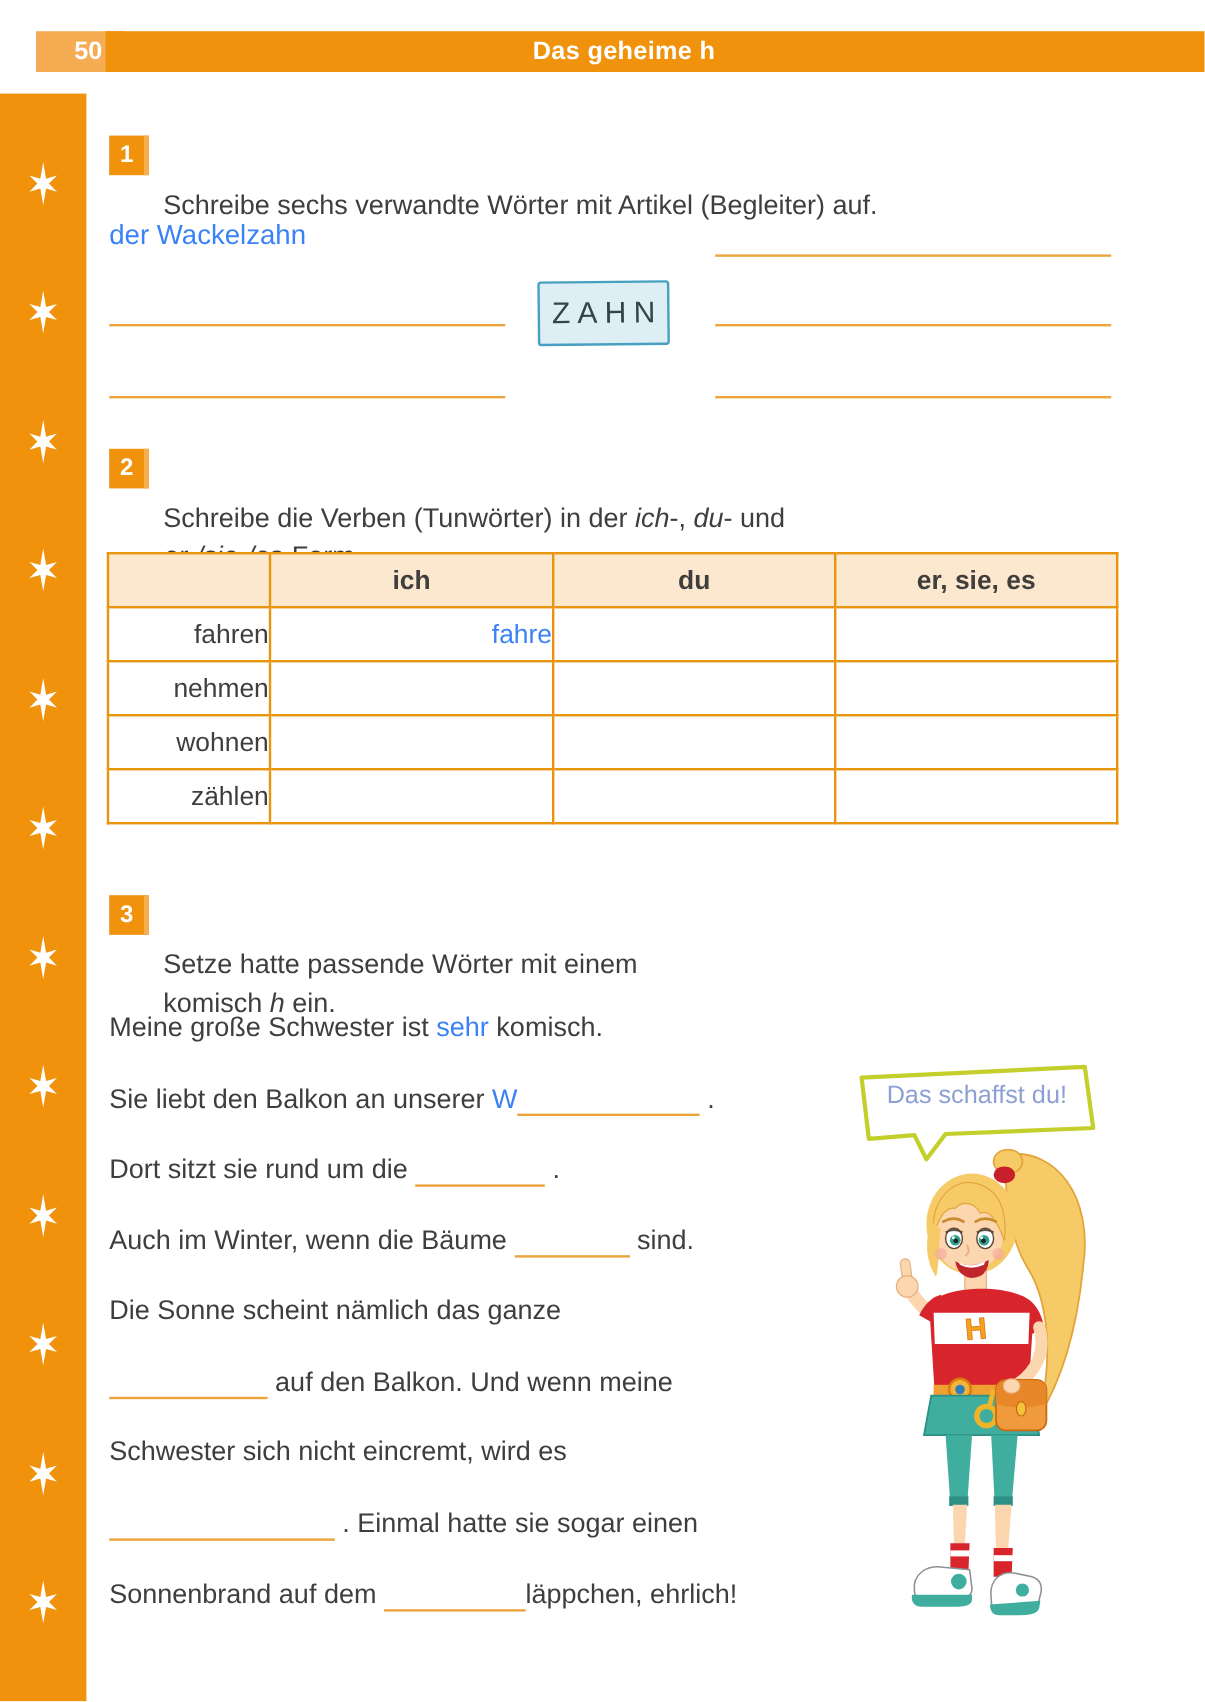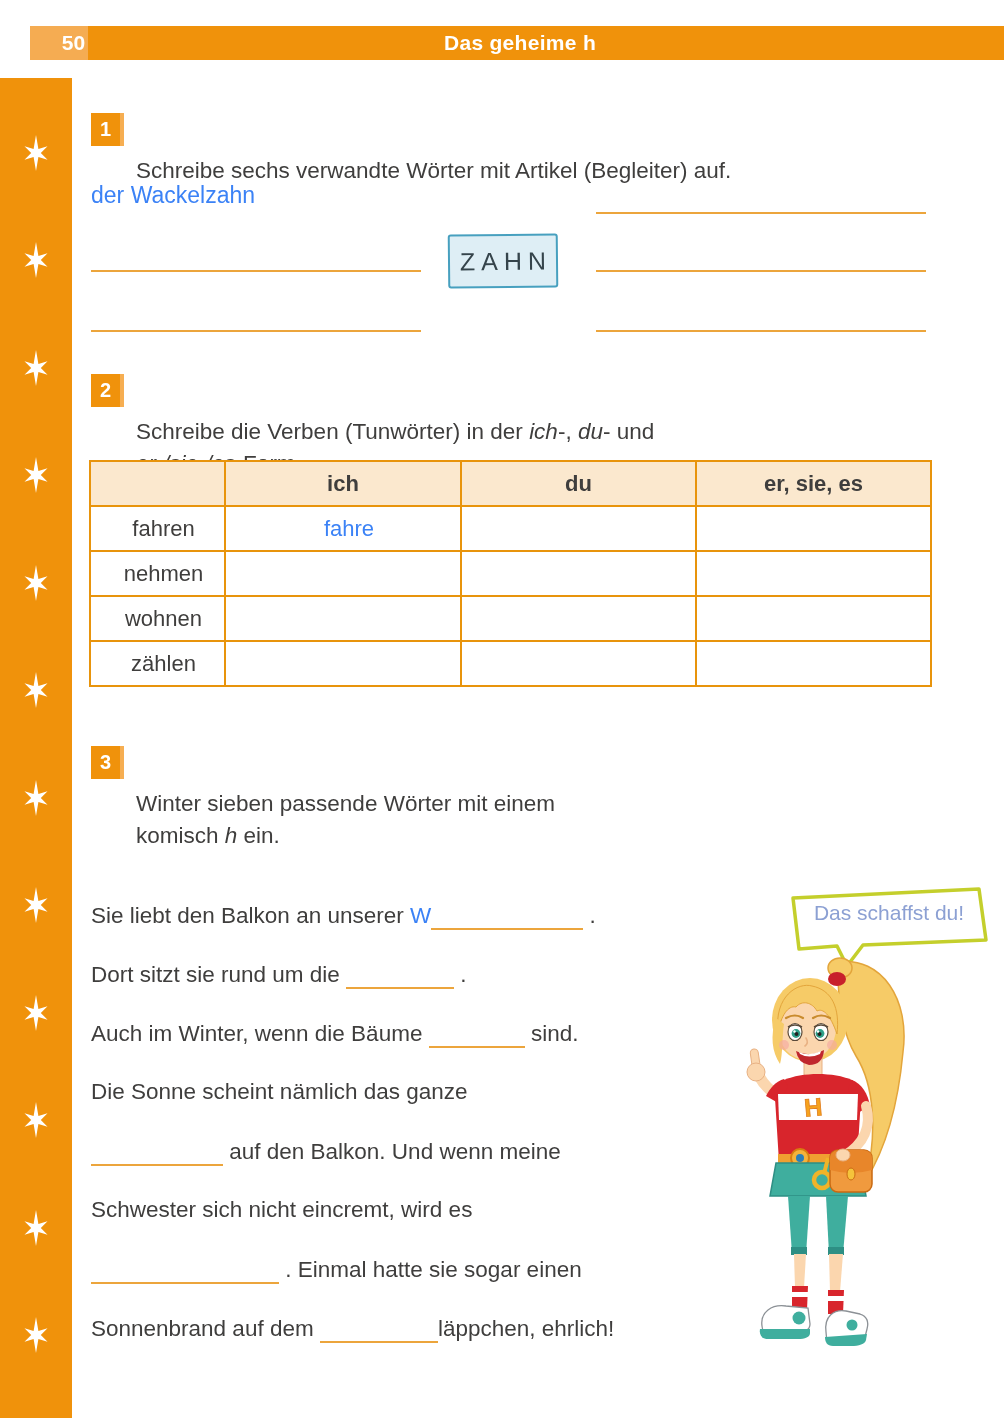--- a/index.html
+++ b/index.html
@@ -25,29 +25,29 @@
   .green{color:#3b82f6;}
   .example{position:absolute;left:91px;top:182px;font-size:23px;}
   .wline{position:absolute;height:0;border-top:2.5px solid #ECA53C;}
   .zahn-box{position:absolute;left:448px;top:234px;width:110px;height:54px;background:#DEEEF5;
         border:2.5px solid #47A0BF;border-radius:3px;transform:rotate(-.6deg);
         display:flex;align-items:center;justify-content:center;
         font-size:25px;letter-spacing:6px;color:#35444B;padding-left:6px;box-sizing:border-box;}
   
   table.verbs{position:absolute;left:89px;top:460px;border-collapse:collapse;table-layout:fixed;}
   table.verbs td,table.verbs th{border:2.5px solid #E8940C;font-size:22px;height:45px;
-        padding:0 0 0 12px;text-align:center;background:#fff;box-sizing:border-box;}
+        padding:0 0 0 12px;text-align:right;background:#fff;box-sizing:border-box;}
   table.verbs th{background:#FBE8CE;text-align:center;font-weight:bold;padding:0;height:45px;}
   table.verbs .c0{width:135px;} table.verbs .c1{width:236px;}
   table.verbs .c2{width:235px;} table.verbs .c3{width:235px;}
   
   .sentence{position:absolute;left:91px;font-size:22.5px;white-space:nowrap;}
   .blank{display:inline-block;border-bottom:2.5px solid #ECA53C;height:26px;vertical-align:-7px;}
   
-  .bubble{position:absolute;left:783px;top:884px;width:210px;height:100px;}
+  .bubble{position:absolute;left:708px;top:884px;width:210px;height:100px;}
   .bubble .btxt{position:absolute;left:12px;top:17px;width:188px;text-align:center;
         color:#8CA0D3;font-size:21px;}
   .girl{position:absolute;left:740px;top:948px;}
 </style>
 </head>
 <body>
 
 <div class="page">
 
   <div class="pagenum-box">50</div>
@@ -121,24 +121,25 @@
       <td>zählen</td>
       <td></td>
       <td></td>
       <td></td>
     </tr>
   </tbody>
     </table>
 
   <div class="badge" style="left:91px;top:746px">3</div>
   <div class="instr" style="top:748px;width:700px">
-    <span>Winter sieben passende Wörter mit einem</span><br>
+    <span>Setze hatte passende Wörter mit einem</span><br>
     <span>komisch </span><i>h</i><span> ein.</span>
   </div>
 
+  <div class="sentence" style="top:843px"><span>Meine große Schwester ist </span><span class="green">sehr</span><span> komisch.</span></div>
 
   <div class="sentence" style="top:902px"><span>Sie liebt den Balkon an unserer </span><span class="green">W</span><span class="blank" style="width:152px"></span><span> .</span></div>
 
   <div class="sentence" style="top:1020px"><span>Auch im Winter, wenn die Bäume </span><span class="blank" style="width:96px"></span><span> sind.</span></div>
 
   <div class="sentence" style="top:961px"><span>Dort sitzt sie rund um die </span><span class="blank" style="width:108px"></span><span> .</span></div>
 
   <div class="sentence" style="top:1079px"><span>Die Sonne scheint nämlich das ganze</span></div>
 
   <div class="sentence" style="top:1138px"><span class="blank" style="width:132px"></span><span> auf den Balkon. Und wenn meine</span></div>

